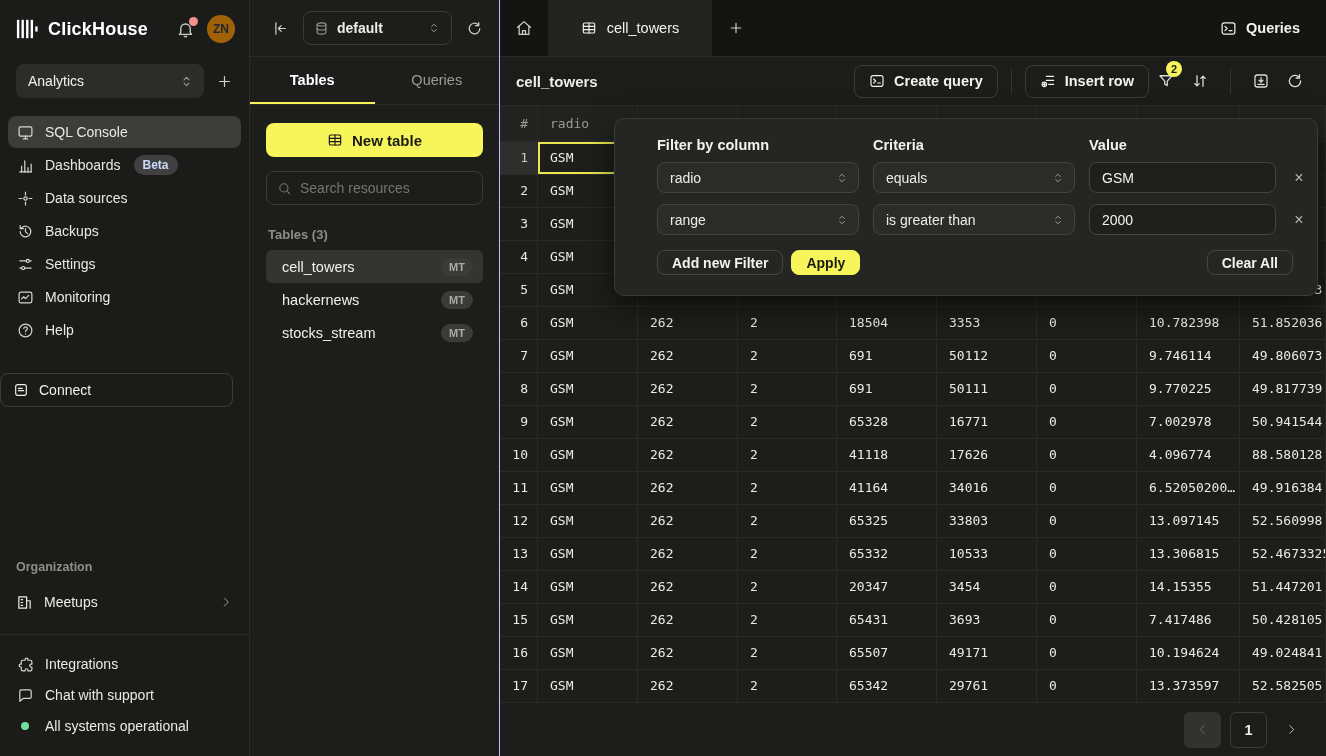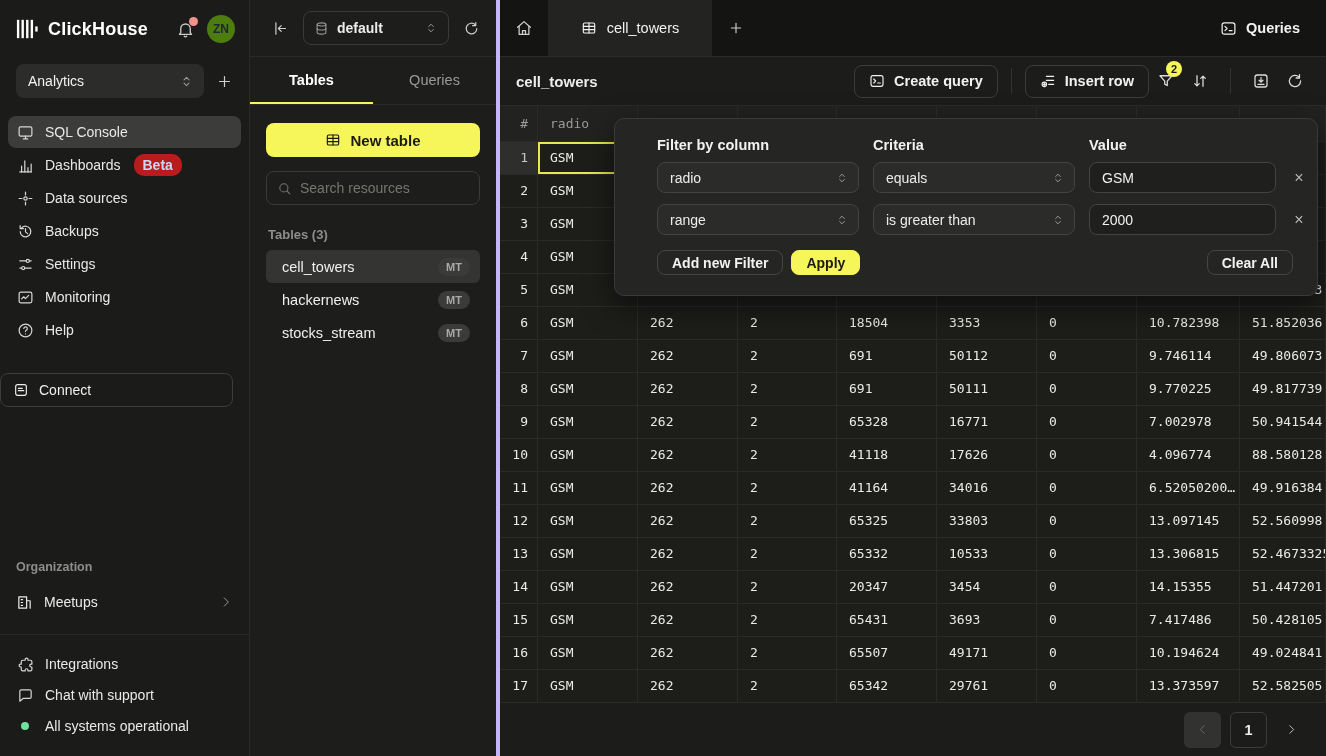--- a/index.html
+++ b/index.html
@@ -14,48 +14,48 @@
   .ic { stroke:currentColor; fill:none; stroke-width:1.7; stroke-linecap:round; stroke-linejoin:round; }
 
   
   .sidebar { width:250px; background:#1b1b19; border-right:1px solid #2a2a28; display:flex; flex-direction:column; flex-shrink:0; }
   .sb-head { height:58px; display:flex; align-items:center; padding:0 14px 0 16px; }
   .logo { display:flex; align-items:center; gap:10px; color:#fff; }
   .logo-name { font-size:18px; font-weight:700; letter-spacing:.2px; }
   .sb-head .spacer { flex:1; }
   .bell-wrap { position:relative; color:#c9c9c7; margin-right:12px; cursor:pointer; }
   .bell-dot { position:absolute; top:-3px; right:-3px; width:9px; height:9px; border-radius:50%; background:#f2928c; }
-  .avatar { width:28px; height:28px; border-radius:50%; background:#4d7c0f; color:#1e2732; font-size:12px; font-weight:700; display:flex; align-items:center; justify-content:center; }
+  .avatar { width:28px; height:28px; border-radius:50%; background:#a16207; color:#1e2732; font-size:12px; font-weight:700; display:flex; align-items:center; justify-content:center; }
 
   .ws-row { display:flex; align-items:center; gap:12px; padding:6px 16px 14px 16px; }
   .ws-select { flex:1; height:34px; background:#2c2c2a; border-radius:8px; display:flex; align-items:center; padding:0 10px 0 12px; font-size:14px; color:#f2f2f0; cursor:pointer; }
   .ws-select .spacer { flex:1; }
   .icon-btn { color:#cfcfcd; cursor:pointer; display:flex; align-items:center; justify-content:center; }
 
   .nav { padding:4px 8px 0 8px; }
   .nav-item { height:32px; display:flex; align-items:center; gap:11px; padding:0 8px; border-radius:8px; font-size:14px; color:#e9e9e7; cursor:pointer; margin-bottom:1px; }
   .nav-item .nico { color:#d6d6d4; width:18px; display:flex; justify-content:center; }
   .nav-item.active { background:#3c3c3a; }
-  .badge-beta { background:#b91c1c; color:#c9daf8; font-size:14px; font-weight:600; padding:3px 9px; border-radius:10px; margin-left:2px; }
+  .badge-beta { background:#404040; color:#c9daf8; font-size:12px; font-weight:600; padding:3px 9px; border-radius:10px; margin-left:2px; }
 
   .connect-wrap { padding:26px 16px 0 0; }
   .connect-btn { height:34px; border:1px solid #3c3c3a; border-radius:8px; display:flex; align-items:center; gap:10px; padding:0 12px; font-size:14px; cursor:pointer; color:#f0f0ee; }
 
   .sb-flex { flex:1; }
   .org { padding:0 16px; }
   .org-label { color:#8d8d8b; font-size:12.5px; font-weight:600; margin-bottom:12px; }
   .org-item { height:32px; display:flex; align-items:center; gap:11px; font-size:14px; cursor:pointer; color:#ececea; }
   .org-item .spacer { flex:1; }
   .sb-divider { border-top:1px solid #2a2a28; margin:16px 0 14px 0; }
   .sb-bottom { padding:0 16px 14px 16px; }
   .sb-bottom .nav-item { padding:0; height:30px; border-radius:0; }
   .status-dot { width:8px; height:8px; border-radius:50%; background:#6fe09d; margin:0 5px; }
 
   
-  .explorer { width:250px; background:#1d1d1b; border-right:4px solid #c4b5fd; display:flex; flex-direction:column; flex-shrink:0; }
+  .explorer { width:250px; background:#1d1d1b; border-right:1px solid #c4b5fd; display:flex; flex-direction:column; flex-shrink:0; }
   .ex-top { height:57px; display:flex; align-items:center; padding:0 16px 0 22px; border-bottom:1px solid #2a2a28; gap:14px; }
   .db-select { flex:1; height:34px; border:1px solid #3a3a38; border-radius:8px; display:flex; align-items:center; gap:8px; padding:0 10px; font-size:14px; font-weight:600; cursor:pointer; }
   .db-select .spacer { flex:1; }
   .ex-tabs { display:flex; height:48px; border-bottom:1px solid #2a2a28; }
   .ex-tab { flex:1; display:flex; align-items:center; justify-content:center; font-size:14.5px; color:#9a9a98; cursor:pointer; border-bottom:2px solid transparent; }
   .ex-tab.active { color:#fff; border-bottom-color:#f6f65a; font-weight:600; }
   .newtable-btn { margin:18px 16px 0 16px; height:34px; background:#f6f65a; color:#1b1b14; border-radius:8px; display:flex; align-items:center; justify-content:center; gap:9px; font-size:15px; font-weight:600; cursor:pointer; }
   .search-box { margin:14px 16px 0 16px; height:34px; border:1px solid #3a3a38; border-radius:8px; display:flex; align-items:center; gap:8px; padding:0 10px; color:#76766f; }
   .search-box input { flex:1; background:transparent; border:none; outline:none; color:#d9d9d7; font-size:14px; font-family:"Liberation Sans",sans-serif; }
   .search-box input::placeholder { color:#76766f; }

